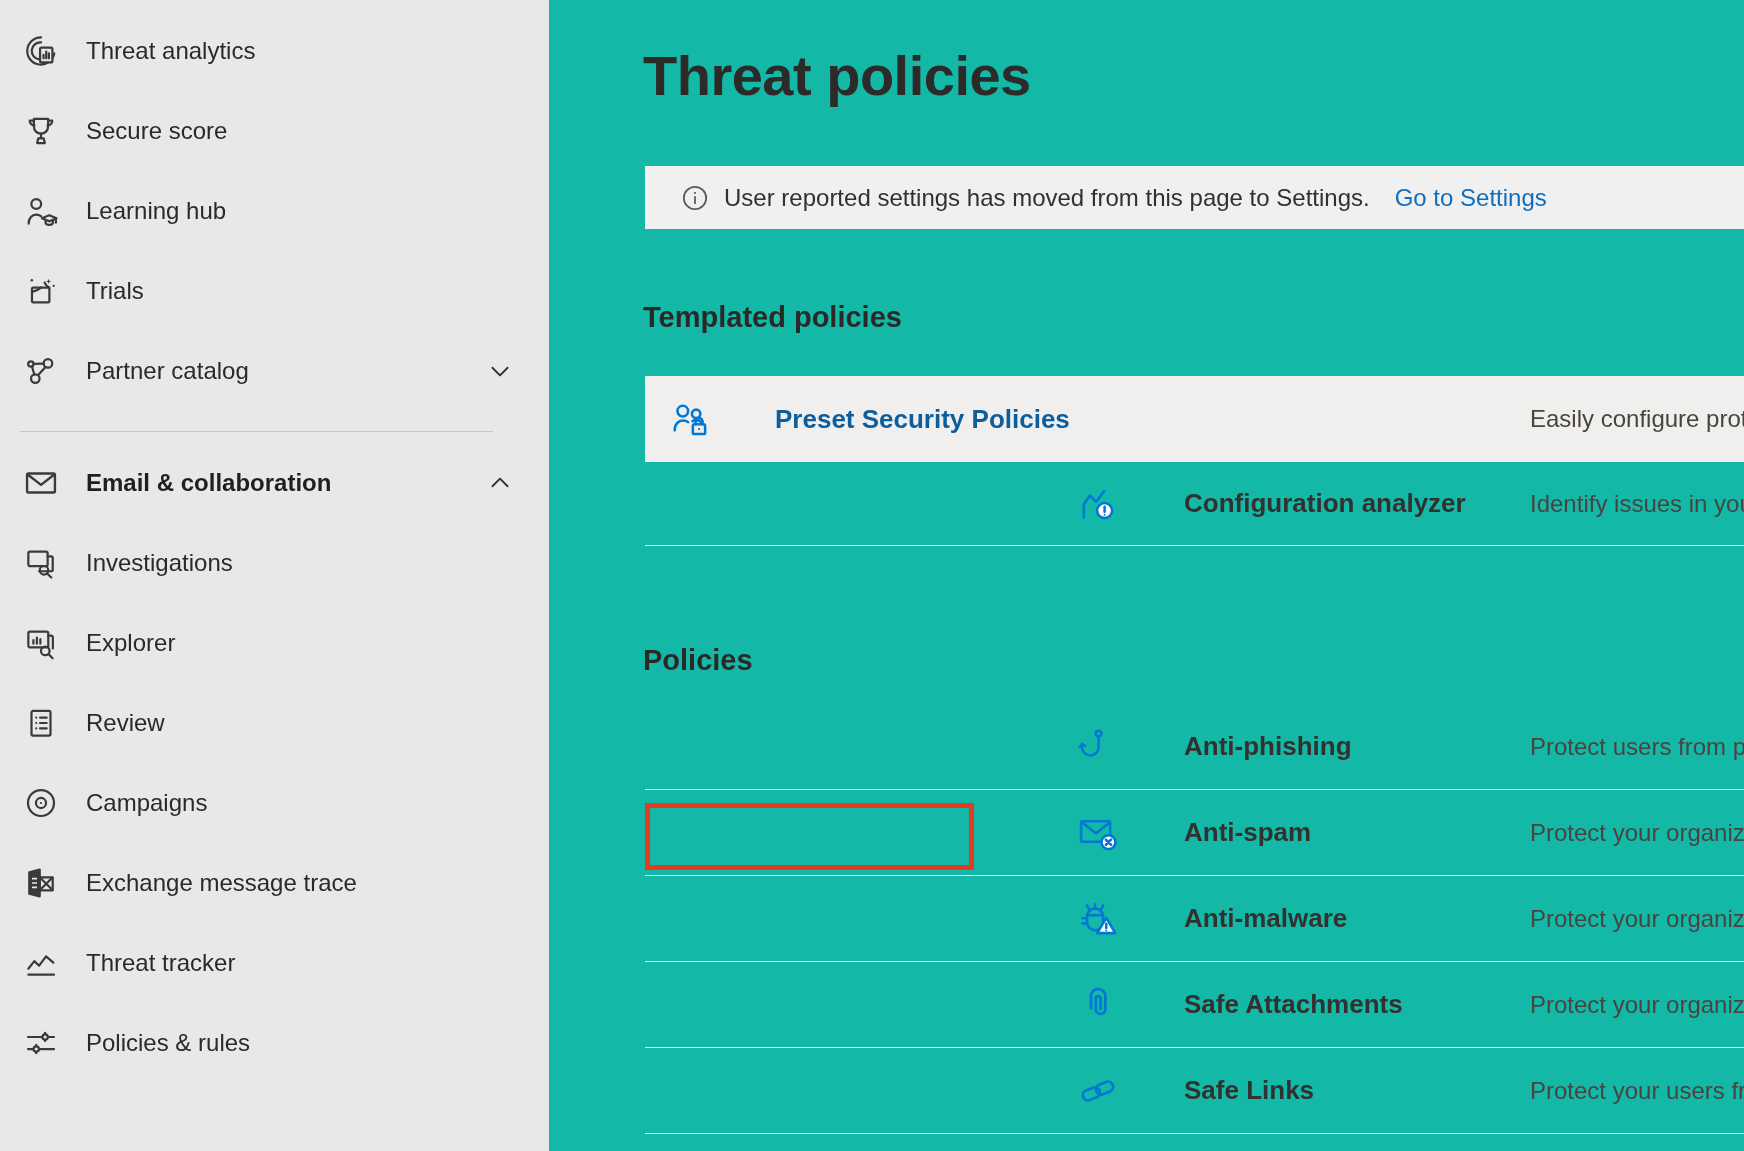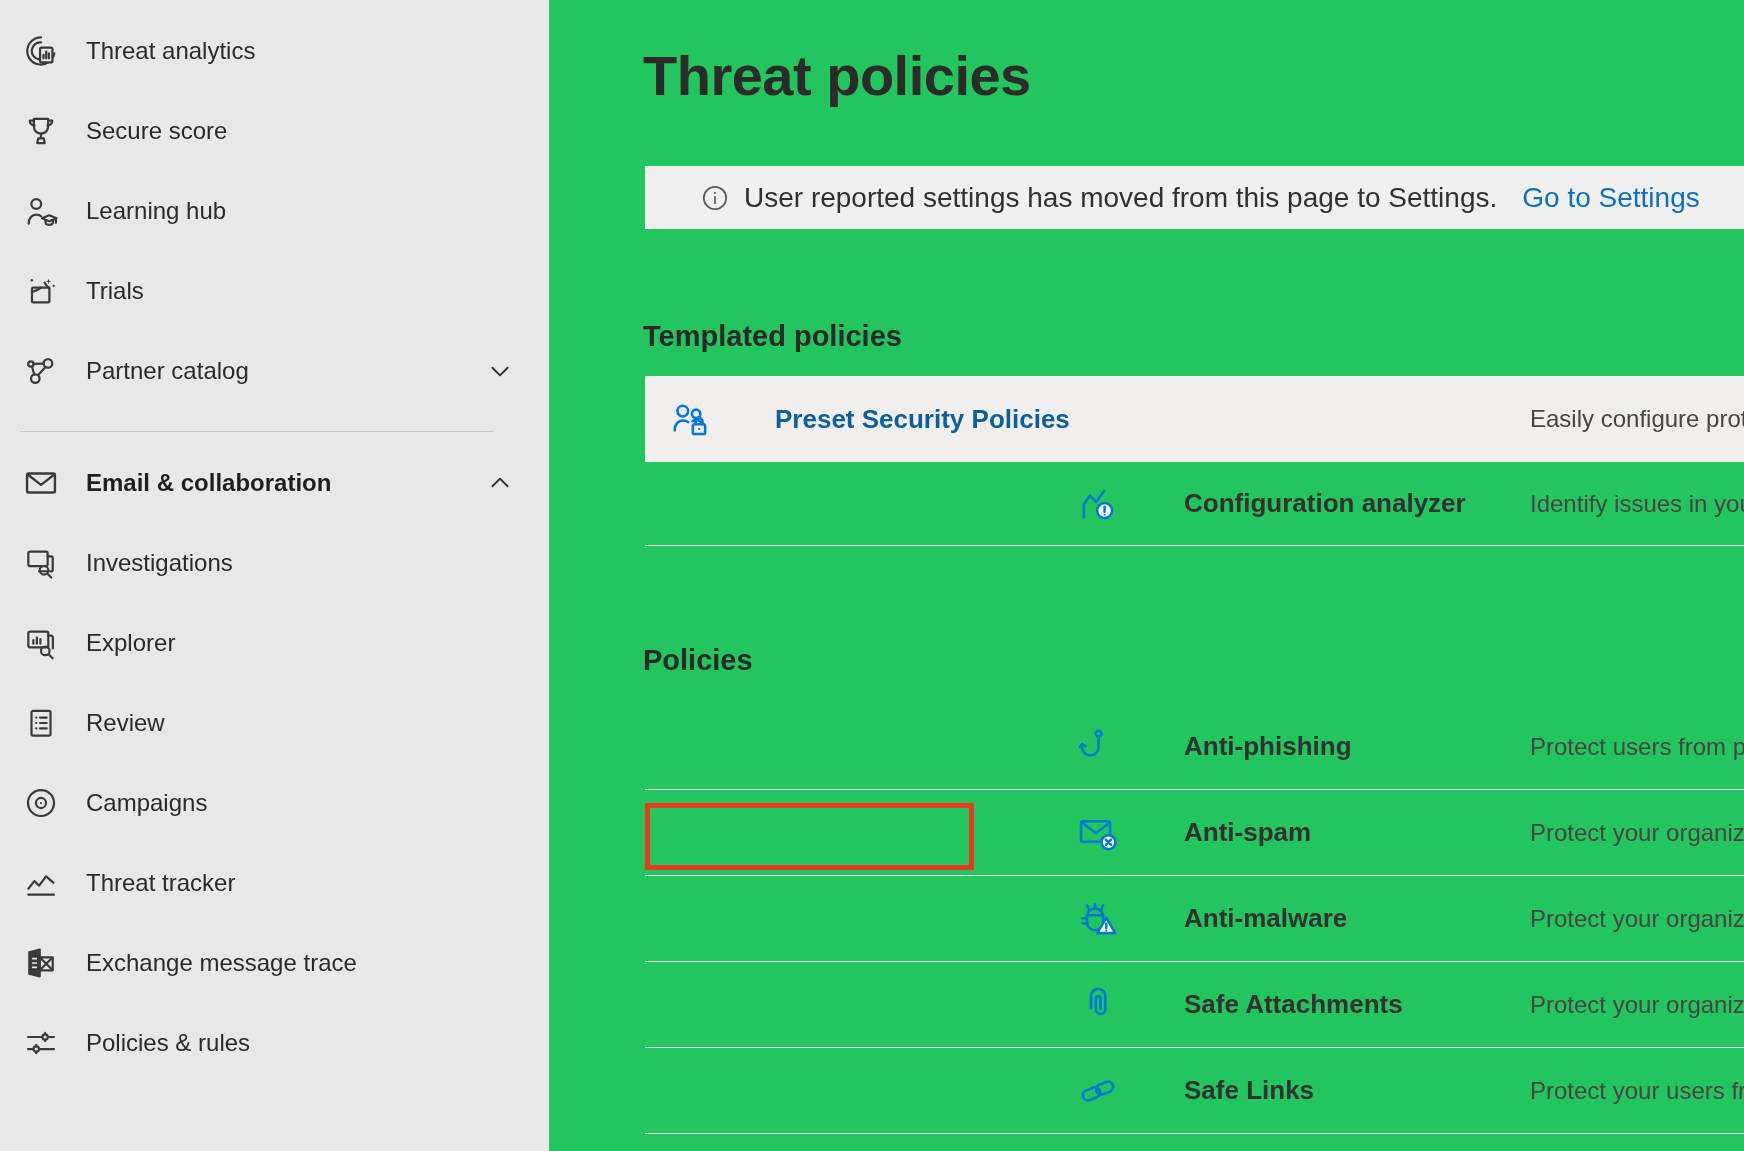--- a/index.html
+++ b/index.html
@@ -26,30 +26,30 @@
   .nav-item{position:relative;height:80px;display:flex;align-items:center;cursor:pointer;}
   .nav-item .ico{width:38px;height:38px;margin-left:22px;flex:0 0 38px;color:#3b3a39;}
   .nav-item .lbl{margin-left:26px;font-size:24px;color:#2a2a2a;white-space:nowrap;}
   .nav-item.section .lbl{font-weight:700;color:#201f1e;}
   .nav-item .chev{position:absolute;right:36px;top:50%;transform:translateY(-50%);
     width:26px;height:26px;color:#2f2e2d;}
   .side-divider{height:1px;background:#c8c6c4;margin:20px 56px 11px 20px;}
   svg{display:block;}
 
   
-  .main{position:absolute;left:549px;top:0;right:0;bottom:0;background:#22c55e;}
+  .main{position:absolute;left:549px;top:0;right:0;bottom:0;background:#14b8a6;}
   .page-title{position:absolute;left:94px;top:40px;font-size:56px;line-height:72px;
     font-weight:700;color:#2d2b29;letter-spacing:-0.5px;}
   .banner{position:absolute;left:96px;right:0;top:166px;height:63px;background:var(--banner-bg);
-    display:flex;align-items:center;padding-left:56px;font-size:28px;color:#323130;white-space:nowrap;overflow:hidden;}
+    display:flex;align-items:center;padding-left:36px;font-size:24px;color:#323130;white-space:nowrap;overflow:hidden;}
   .banner .info-ico{width:28px;height:28px;margin-right:15px;flex:0 0 28px;color:#5b5958;}
   .banner a{color:var(--link-blue);text-decoration:none;margin-left:25px;cursor:pointer;}
 
   .sec-heading{position:absolute;left:94px;font-size:29px;font-weight:700;color:var(--text-dark);line-height:32px;}
-  .h-templated{top:320px;text-align:center;}
+  .h-templated{top:301px;text-align:center;}
   .h-policies{top:644px;text-align:center;}
 
   .prow{position:absolute;left:96px;right:0;display:flex;align-items:center;cursor:pointer;}
   .prow .picon{width:44px;height:44px;margin-left:22px;flex:0 0 44px;color:var(--accent-blue);}
   .prow .plabel{margin-left:64px;font-size:26px;font-weight:700;color:var(--text-label);white-space:nowrap;width:560px;}
   .prow .pdesc{position:absolute;left:885px;right:0;font-size:24px;color:var(--text-desc);
     white-space:nowrap;overflow:hidden;}
   .prow.bordered{border-bottom:1px solid var(--divider);justify-content:flex-end;}
   .row-preset{top:376px;height:86px;background:var(--hover-bg);}
   .row-preset .plabel{color:var(--preset-blue);}
@@ -193,38 +193,38 @@
           <circle cx="12" cy="12" r="8.2"></circle>
           <circle cx="12" cy="12" r="3.2"></circle>
           <circle cx="12" cy="12" r="0.7" fill="currentColor" stroke="none"></circle>
         </svg>
       </span>
       <span class="lbl">Campaigns</span>
     </div>
 
     <div class="nav-item">
       <span class="ico">
-        <svg viewBox="0 0 24 24" fill="none" stroke="currentColor" stroke-width="1.4" stroke-linecap="round" stroke-linejoin="round">
-          <path d="M4 15.6l3.8-4.8 3 2.9 4.4-5.9 4.6 4"></path>
-          <path d="M4 19.4h16.2"></path>
-        </svg>
-      </span>
-      <span class="lbl">Threat tracker</span>
-    </div>
-
-    <div class="nav-item">
-      <span class="ico">
         <svg viewBox="0 0 24 24" fill="none" stroke="currentColor" stroke-width="1.4" stroke-linejoin="round">
           <path d="M4.6 5.2l6.6-1.6v16.8l-6.6-1.6z" fill="currentColor"></path>
           <path d="M6.3 9.2h3.2M6.3 12h3.2M6.3 14.8h3.2" stroke="#e9e8e8" stroke-width="1.1"></path>
           <rect x="11.2" y="8.4" width="8.2" height="8.2"></rect>
           <path d="M11.2 8.4l8.2 8.2M19.4 8.4l-8.2 8.2"></path>
         </svg>
       </span>
       <span class="lbl">Exchange message trace</span>
+    </div>
+
+    <div class="nav-item">
+      <span class="ico">
+        <svg viewBox="0 0 24 24" fill="none" stroke="currentColor" stroke-width="1.4" stroke-linecap="round" stroke-linejoin="round">
+          <path d="M4 15.6l3.8-4.8 3 2.9 4.4-5.9 4.6 4"></path>
+          <path d="M4 19.4h16.2"></path>
+        </svg>
+      </span>
+      <span class="lbl">Threat tracker</span>
     </div>
 
 
     <div class="nav-item">
       <span class="ico">
         <svg viewBox="0 0 24 24" fill="none" stroke="currentColor" stroke-width="1.4" stroke-linecap="round" stroke-linejoin="round">
           <path d="M3.8 8.2h16.4M14.6 5.6v1M14.6 9.8v1"></path>
           <circle cx="14.6" cy="8.2" r="1.7" fill="#e9e8e8"></circle>
           <path d="M3.8 15.8h16.4M9 13.2v1M9 17.4v1"></path>
           <circle cx="9" cy="15.8" r="1.7" fill="#e9e8e8"></circle>

